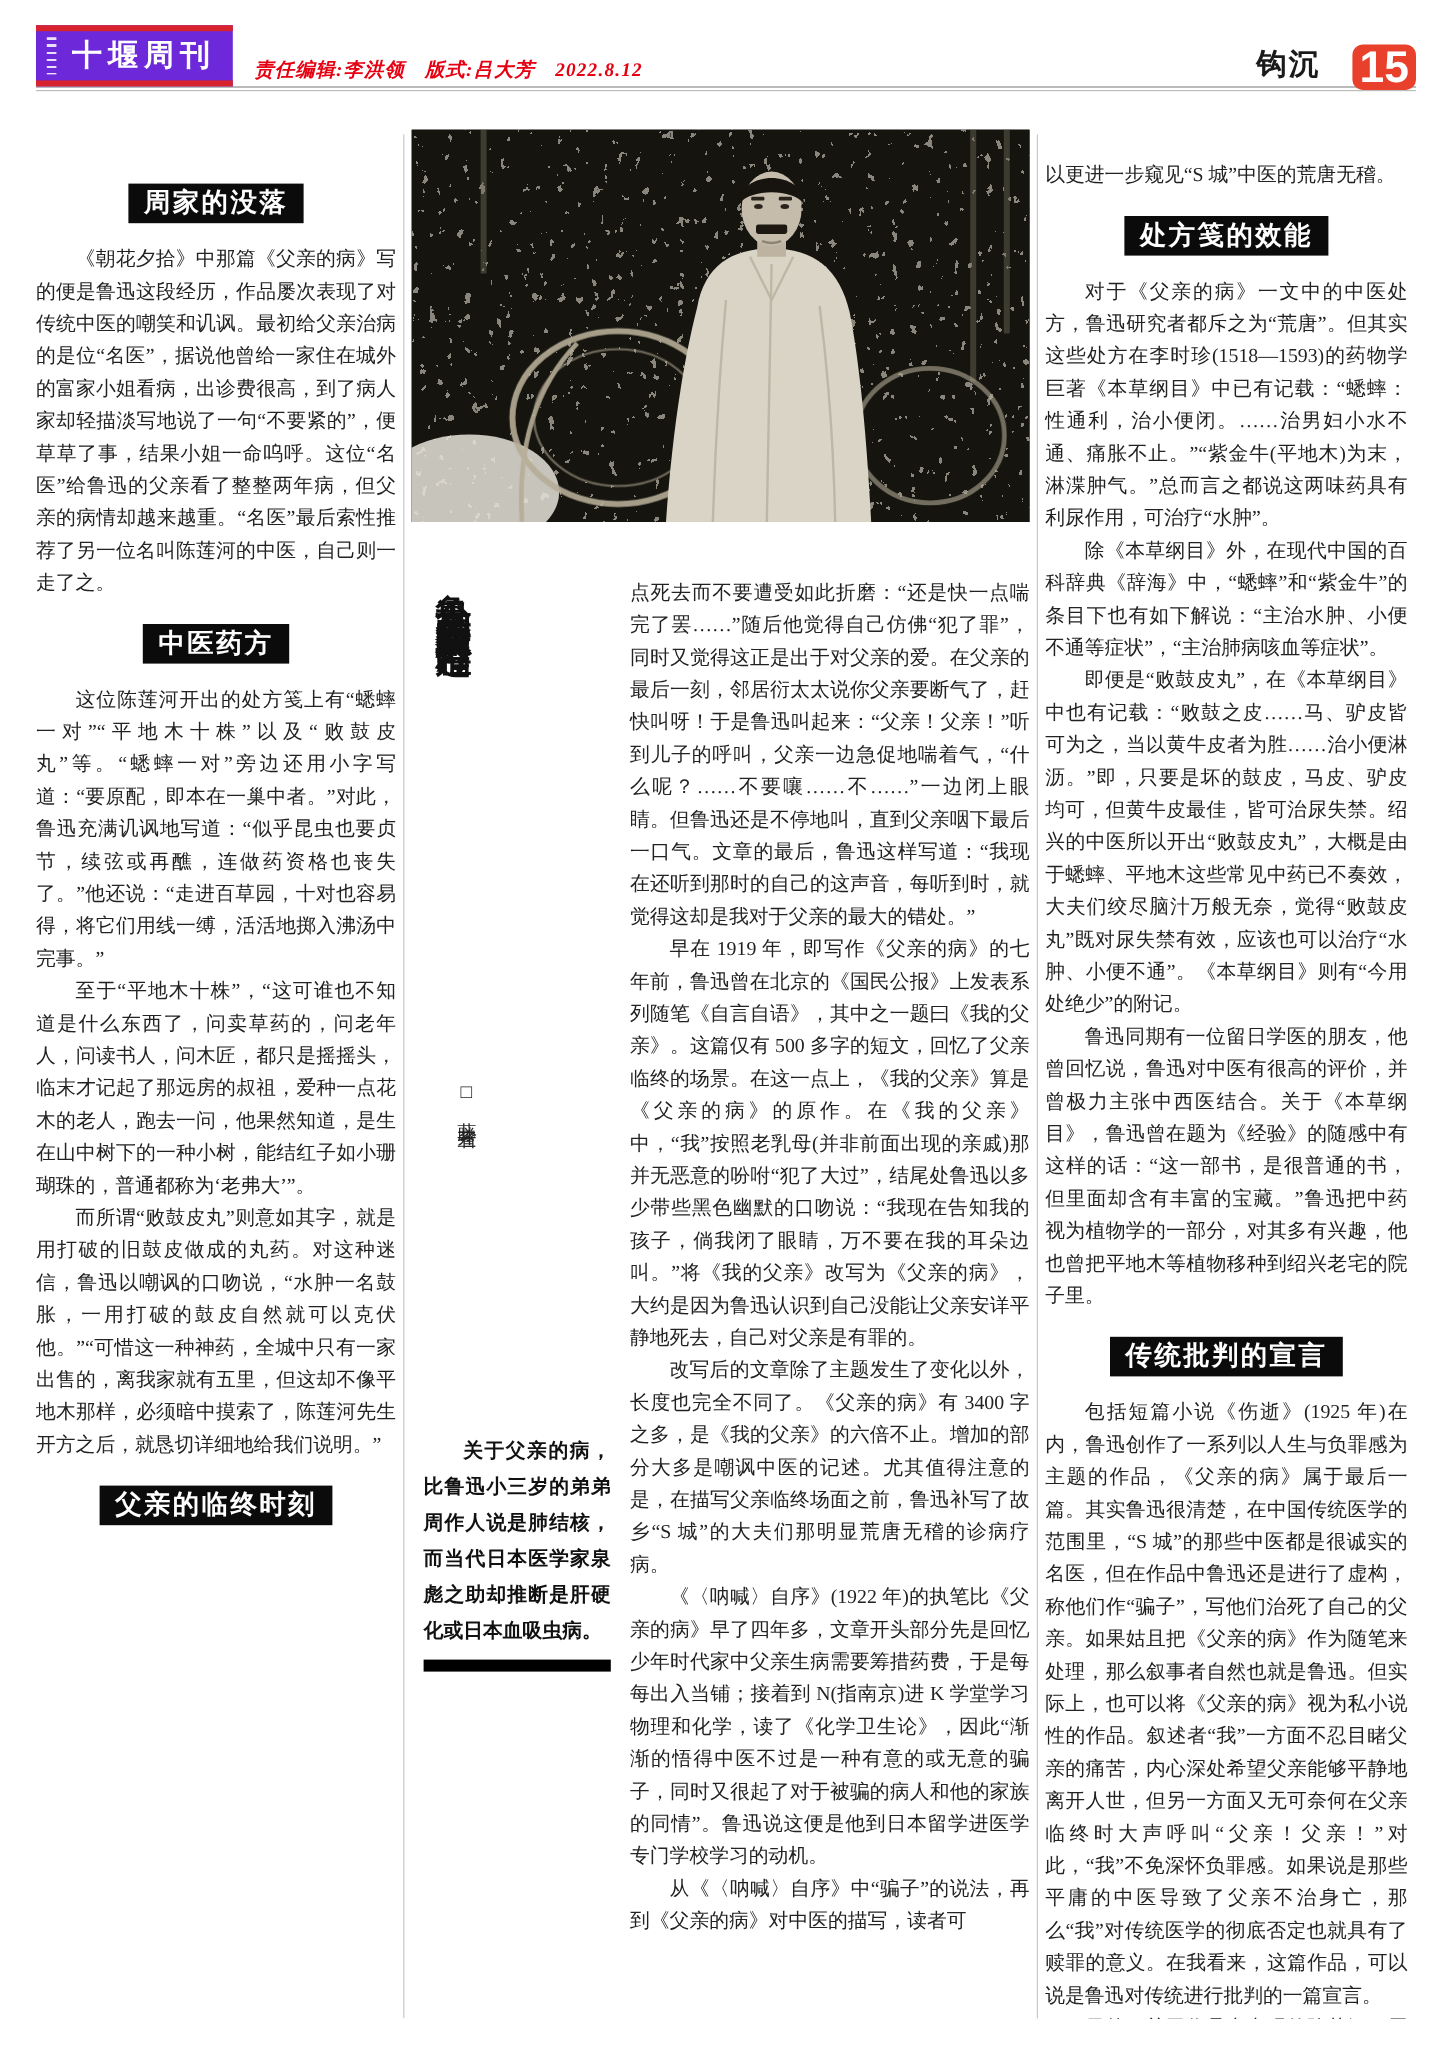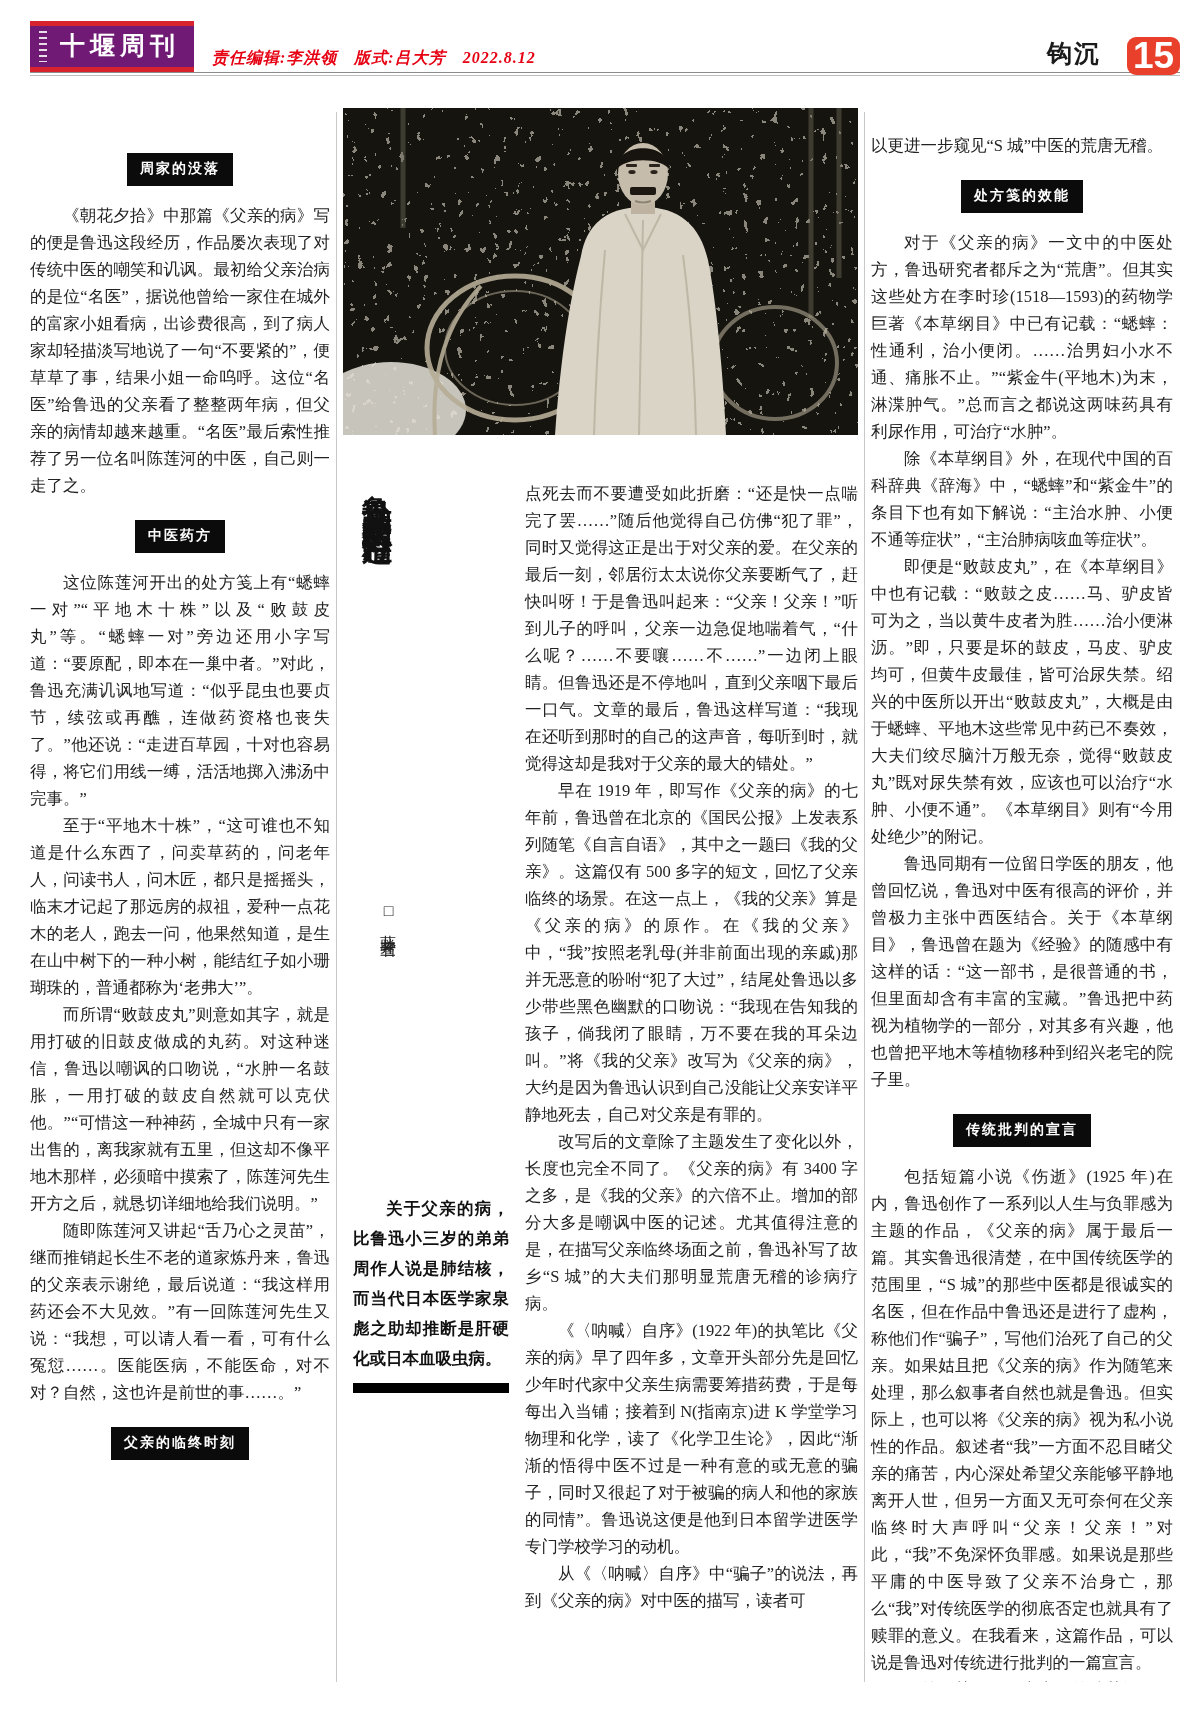--- a/index.html
+++ b/index.html
@@ -6,21 +6,21 @@
   html,body { background:#ffffff; }
   body {
     width:1200px; height:1715px; overflow:hidden;
     font-family:"Liberation Serif","DejaVu Serif",serif;
     color:#222;
   }
   .page { width:1200px; height:1715px; position:relative; background:#fff; }
 
   
   .header { display:flex; align-items:flex-end; gap:18px; padding:14px 20px 0 30px; height:72px; }
-  .masthead { position:relative; background:#701a75; border-top:5px solid #d6232e; border-bottom:5px solid #d6232e;
+  .masthead { position:relative; background:#6d28d9; border-top:5px solid #d6232e; border-bottom:5px solid #d6232e;
               color:#fff; font-weight:700; font-size:25px; letter-spacing:5px;
               padding:3px 14px 5px 30px; white-space:nowrap; }
   .m-side { position:absolute; left:9px; top:5px; bottom:5px; width:8px;
             background:repeating-linear-gradient(to bottom, rgba(255,255,255,.85) 0 2px, transparent 2px 6px); }
   .editor-line { color:#e60012; font-weight:700; font-style:italic; font-size:16px; padding-bottom:3px; letter-spacing:1px; white-space:nowrap; }
   .header-right { margin-left:auto; display:flex; align-items:flex-end; gap:26px; }
   .section-name { font-size:25px; font-weight:700; color:#1a1a1a; padding-bottom:2px; letter-spacing:2px; }
   .page-badge { width:53px; height:38px; background:#e8402a; color:#fff; font-family:"Liberation Sans",sans-serif;
                 font-size:37px; font-weight:700; display:flex; align-items:center; justify-content:center;
                 border-radius:9px; margin-bottom:-3px; }
@@ -28,21 +28,21 @@
 
   
   .content { display:flex; align-items:stretch; padding:32px 18px 0 30px; height:1606px; overflow:hidden; }
   .vdivider { width:1px; background:#c9c9c9; margin:4px 6px 0 6px; }
   .col { font-size:16.5px; line-height:27px; text-align:justify;margin-top:24px; }
   .col1 { width:300px; flex:none; }
   .col3 { width:302px; flex:none; }
   .para { text-indent:2em; margin:0; }
   .para.noindent { text-indent:0; }
   .sec { display:flex; justify-content:center; margin:21px 0 16px; }
-  .sec span { background:#0b0b0b; color:#fff; font-size:14px; font-weight:700; padding:2px 13px 4px; letter-spacing:2px; }
+  .sec span { background:#0b0b0b; color:#fff; font-size:22px; font-weight:700; padding:2px 13px 4px; letter-spacing:2px; }
 
   
   .center { width:515px; flex:none; display:flex; flex-direction:column; }
   .photo { height:327px; background:#111; flex:none; }
   .photo svg { width:100%; height:100%; display:block; }
   .center-body { display:flex; flex:1; margin-top:21px; }
   .title-block { width:182px; flex:none; position:relative; }
   .vtitle { position:absolute; top:14px; left:16px;
             writing-mode:vertical-rl; text-orientation:upright;
             font-size:30px; font-weight:700; letter-spacing:4px; color:#111; line-height:1.2; }
@@ -78,21 +78,20 @@
       <h3 class="sec">
           <span>周家的没落</span>
         </h3>
       <p class="para">《朝花夕拾》中那篇《父亲的病》写的便是鲁迅这段经历，作品屡次表现了对传统中医的嘲笑和讥讽。最初给父亲治病的是位“名医”，据说他曾给一家住在城外的富家小姐看病，出诊费很高，到了病人家却轻描淡写地说了一句“不要紧的”，便草草了事，结果小姐一命呜呼。这位“名医”给鲁迅的父亲看了整整两年病，但父亲的病情却越来越重。“名医”最后索性推荐了另一位名叫陈莲河的中医，自己则一走了之。</p>
       <h3 class="sec">
           <span>中医药方</span>
         </h3>
       <p class="para">这位陈莲河开出的处方笺上有“蟋蟀一对”“平地木十株”以及“败鼓皮丸”等。“蟋蟀一对”旁边还用小字写道：“要原配，即本在一巢中者。”对此，鲁迅充满讥讽地写道：“似乎昆虫也要贞节，续弦或再醮，连做药资格也丧失了。”他还说：“走进百草园，十对也容易得，将它们用线一缚，活活地掷入沸汤中完事。”</p>
       <p class="para">至于“平地木十株”，“这可谁也不知道是什么东西了，问卖草药的，问老年人，问读书人，问木匠，都只是摇摇头，临末才记起了那远房的叔祖，爱种一点花木的老人，跑去一问，他果然知道，是生在山中树下的一种小树，能结红子如小珊瑚珠的，普通都称为‘老弗大’”。</p>
       <p class="para">而所谓“败鼓皮丸”则意如其字，就是用打破的旧鼓皮做成的丸药。对这种迷信，鲁迅以嘲讽的口吻说，“水肿一名鼓胀，一用打破的鼓皮自然就可以克伏他。”“可惜这一种神药，全城中只有一家出售的，离我家就有五里，但这却不像平地木那样，必须暗中摸索了，陈莲河先生开方之后，就恳切详细地给我们说明。”</p>
-      <p class="para">随即陈莲河又讲起“舌乃心之灵苗”，继而推销起长生不老的道家炼丹来，鲁迅的父亲表示谢绝，最后说道：“我这样用药还会不大见效。”有一回陈莲河先生又说：“我想，可以请人看一看，可有什么冤愆……。医能医病，不能医命，对不对？自然，这也许是前世的事……。”</p>
       <h3 class="sec">
           <span>父亲的临终时刻</span>
         </h3>
 
     </section>
 
     <div class="vdivider"></div>
 
     <section class="center">
       <div class="photo">

